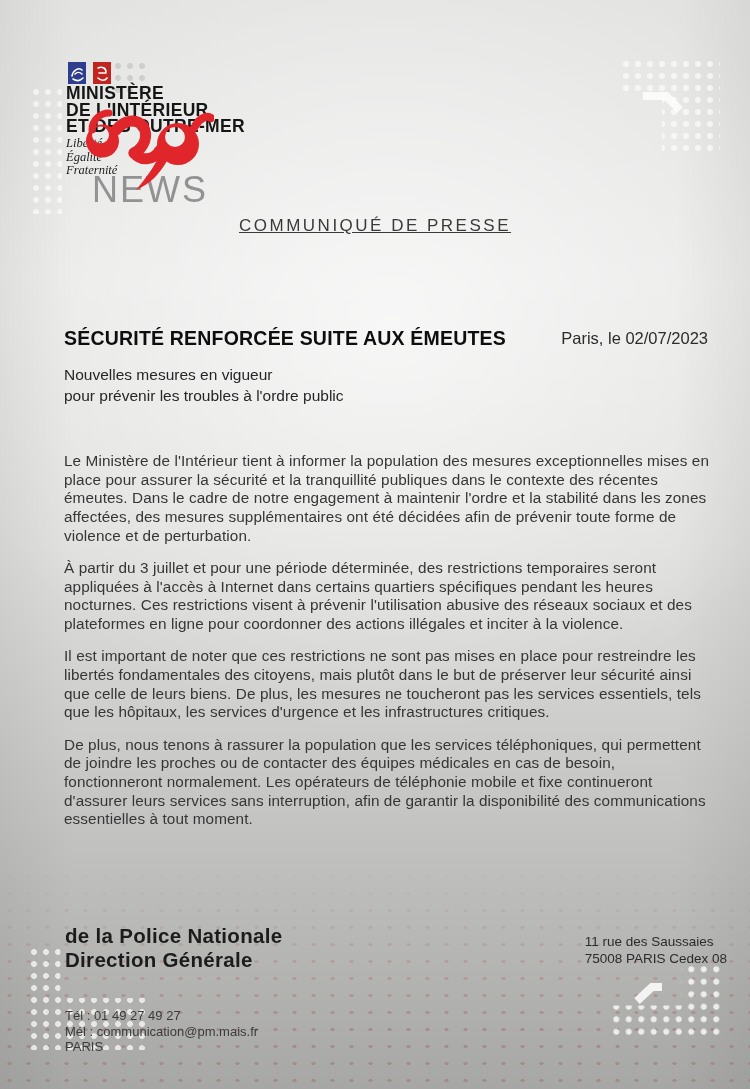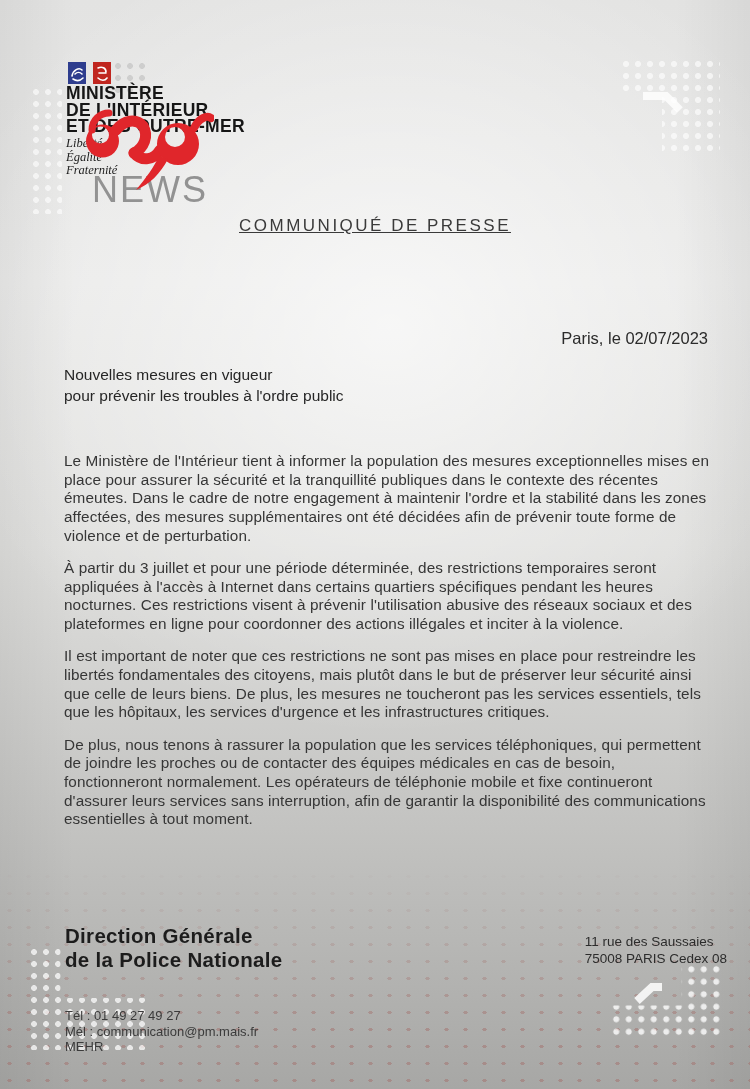--- a/index.html
+++ b/index.html
@@ -109,43 +109,44 @@
       <path stroke="none" fill-rule="nonzero" d="M82,55 C74,70 64,80 50,86 C60,74 68,63 73,52 C76,53 79,54 82,55 Z"></path>
     </g>
   </svg>
 
   <div class="abs mehr-wordmark">
     <div class="mehr-word2">NEWS</div>
   </div>
 
   <div class="abs doc-type">COMMUNIQUÉ DE PRESSE</div>
 
+  <div class="abs release-title">SÉCURITÉ RENFORCÉE SUITE AUX ÉMEUTES</div>
   <div class="abs dateline">Paris, le 02/07/2023</div>
 
   <div class="abs subtitle">
     <div>Nouvelles mesures en vigueur</div>
     <div>pour prévenir les troubles à l'ordre public</div>
   </div>
 
   <div class="abs bodytext">
     <p>Le Ministère de l'Intérieur tient à informer la population des mesures exceptionnelles mises en place pour assurer la sécurité et la tranquillité publiques dans le contexte des récentes émeutes. Dans le cadre de notre engagement à maintenir l'ordre et la stabilité dans les zones affectées, des mesures supplémentaires ont été décidées afin de prévenir toute forme de violence et de perturbation.</p>
     <p>À partir du 3 juillet et pour une période déterminée, des restrictions temporaires seront appliquées à l'accès à Internet dans certains quartiers spécifiques pendant les heures nocturnes. Ces restrictions visent à prévenir l'utilisation abusive des réseaux sociaux et des plateformes en ligne pour coordonner des actions illégales et inciter à la violence.</p>
     <p>Il est important de noter que ces restrictions ne sont pas mises en place pour restreindre les libertés fondamentales des citoyens, mais plutôt dans le but de préserver leur sécurité ainsi que celle de leurs biens. De plus, les mesures ne toucheront pas les services essentiels, tels que les hôpitaux, les services d'urgence et les infrastructures critiques.</p>
     <p>De plus, nous tenons à rassurer la population que les services téléphoniques, qui permettent de joindre les proches ou de contacter des équipes médicales en cas de besoin, fonctionneront normalement. Les opérateurs de téléphonie mobile et fixe continueront d'assurer leurs services sans interruption, afin de garantir la disponibilité des communications essentielles à tout moment.</p>
   </div>
 
   <div class="abs org">
+    <div>de la Police Nationale</div>
     <div>Direction Générale</div>
-    <div>de la Police Nationale</div>
   </div>
 
   <div class="abs contact">
     <div>Tél : 01 49 27 49 27</div>
     <div>Mél : communication@pm.mais.fr</div>
-    <div>MEHR</div>
+    <div>PARIS</div>
   </div>
 
   <div class="abs address">
     <div>11 rue des Saussaies</div>
     <div>75008 PARIS Cedex 08</div>
   </div>
 
 </div>
 
 </body></html>

